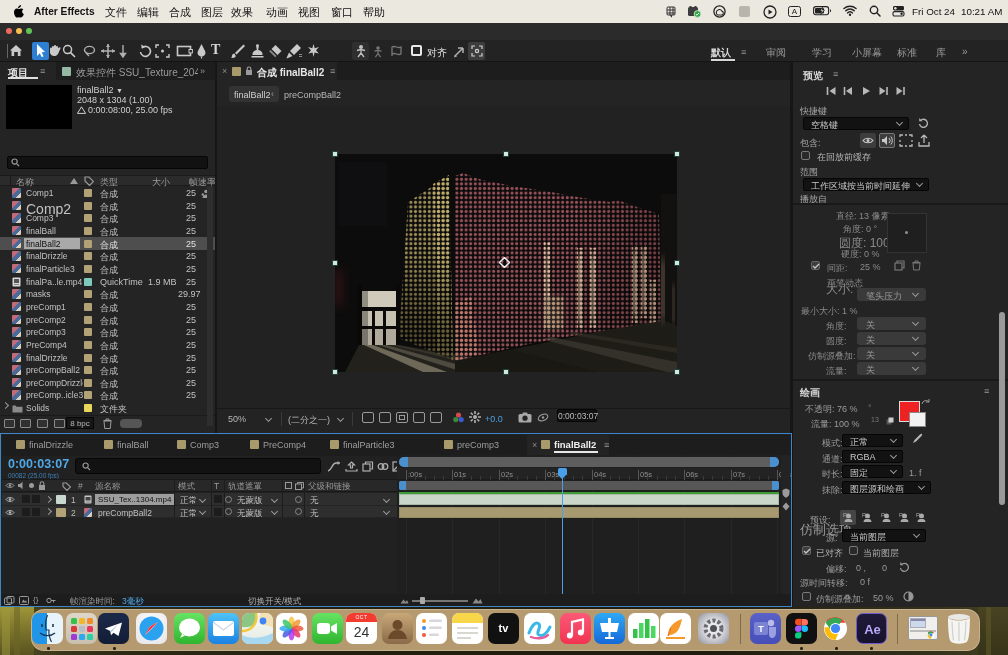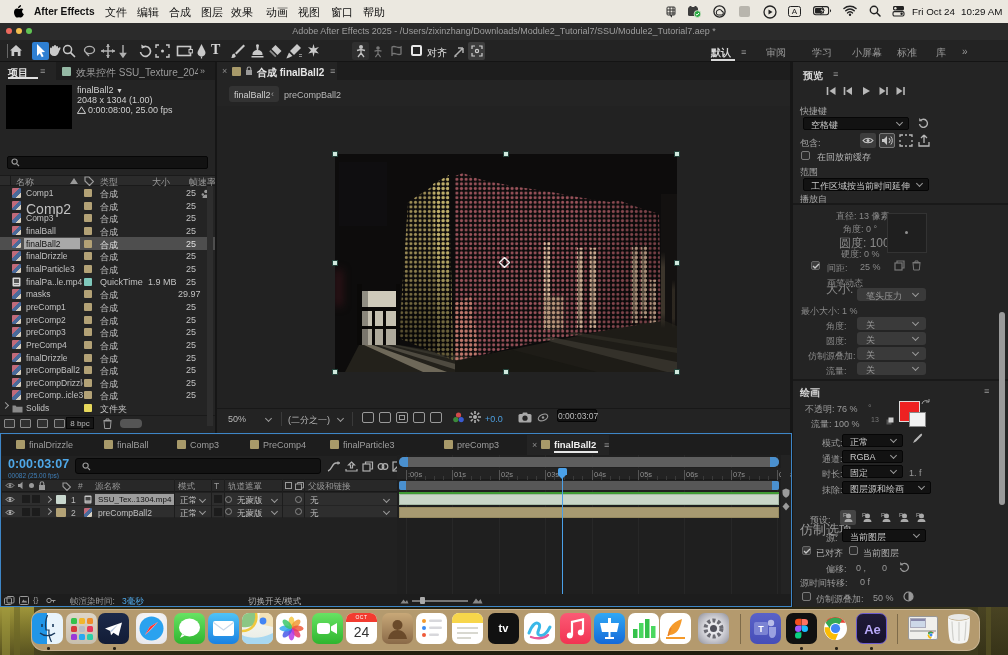--- a/index.html
+++ b/index.html
@@ -64,27 +64,26 @@
       <circle cx="5" cy="5" r="3.7" fill="none" stroke="#222" stroke-width="1.4"></circle>
       <path d="M7.8 7.8L11 11" stroke="#222" stroke-width="1.5" stroke-linecap="round"></path>
     </svg>
 <svg class="ab" style="left:892px;top:5px" width="13" height="12" viewBox="0 0 13 12">
       <rect x="1" y="1" width="11" height="4.4" rx="1.4" fill="#222"></rect>
       <rect x="1" y="6.6" width="11" height="4.4" rx="1.4" fill="none" stroke="#222" stroke-width="1.1"></rect>
       <circle cx="3.4" cy="3.2" r="1.2" fill="#ebe8e0"></circle>
       <circle cx="9.6" cy="8.8" r="1.2" fill="#222"></circle>
     </svg>
 <div class="ab" style="left:912px;top:6px;font-size:9.8px;color:#111">Fri Oct 24</div>
-<div class="ab" style="left:961px;top:6px;font-size:9.8px;color:#111">10:29 AM</div>
+<div class="ab" style="left:961px;top:6px;font-size:9.8px;color:#111">10:21 AM</div>
 
 <div class="ab" style="left:0;top:23px;width:1008px;height:17px;background:#2b2b2b"></div>
 <div class="ab" style="left:6px;top:28px;width:6px;height:6px;border-radius:50%;background:#ed6a5e"></div>
 <div class="ab" style="left:16px;top:28px;width:6px;height:6px;border-radius:50%;background:#f4bf4f"></div>
 <div class="ab" style="left:26px;top:28px;width:6px;height:6px;border-radius:50%;background:#61c454"></div>
-<div class="ab" style="left:0;top:26px;width:1008px;text-align:center;font-size:9px;color:#9e9e9e">Adobe After Effects 2025 - /Users/zixinzhang/Downloads/Module2_Tutorial7/SSU/Module2_Tutorial7.aep *</div>
 
 <div class="ab" style="left:0;top:40px;width:1008px;height:22px;background:#232323;border-bottom:1px solid #141414"></div>
 <div class="ab" style="left:7px;top:44px;width:1px;height:14px;background:#666"></div>
 <svg class="ab" style="left:8px;top:43px" width="16" height="16" viewBox="0 0 16 16">
       <path d="M8 2L14 7.5H12.5V13H9.8V9H6.2V13H3.5V7.5H2z" fill="#c9c9c9"></path>
     </svg>
 <div class="ab" style="left:32px;top:42px;width:17px;height:18px;background:#2e7fd2;border-radius:2px"></div>
 <svg class="ab" style="left:36px;top:44px" width="10" height="14" viewBox="0 0 10 14">
       <path d="M1 0l8 8-3.4.3 2 4-1.8 1-2-4L1 12z" fill="#fff"></path>
     </svg>

